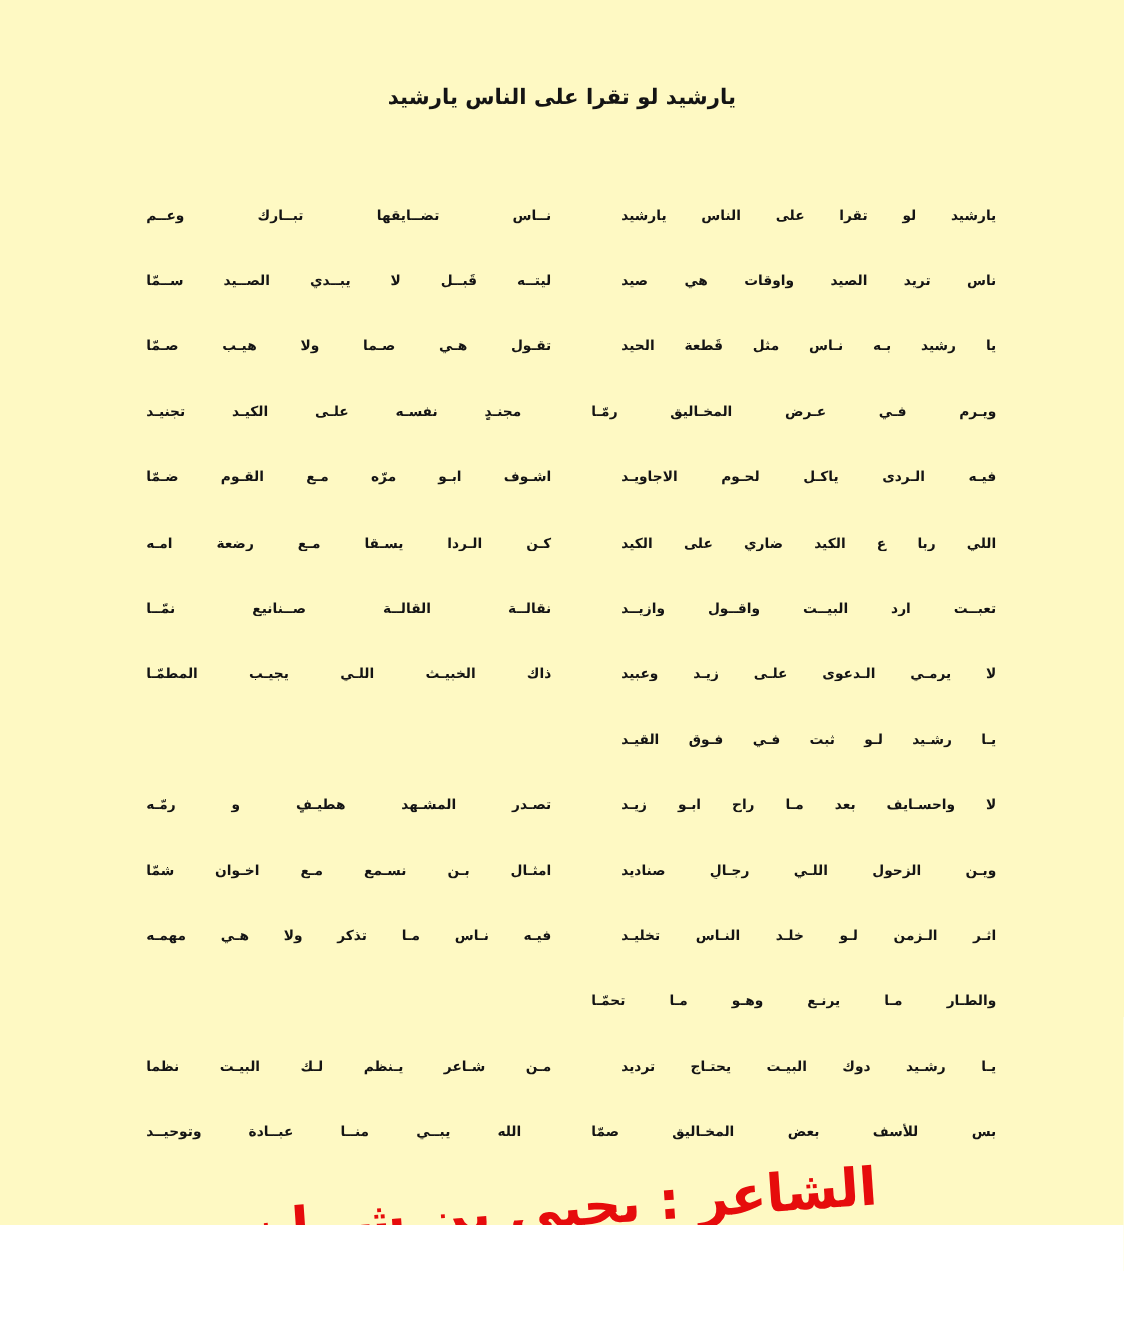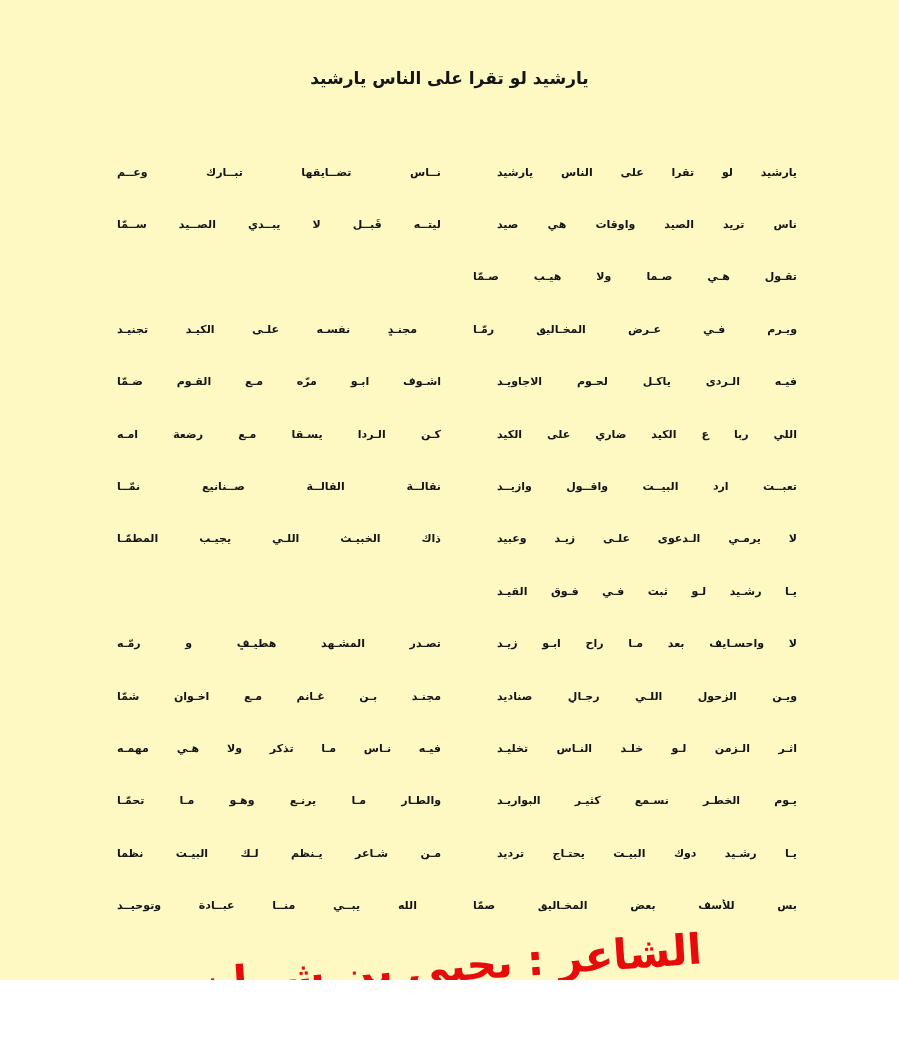--- a/index.html
+++ b/index.html
@@ -76,20 +76,21 @@
 
     <div class="verse-row">
       <div class="hemistich right" style="color: rgb(20, 20, 20);">يارشيد لو تقرا على الناس يارشيد</div>
       <div class="hemistich left" style="color: rgb(20, 20, 20);">نــاسٍ تضــايقها تبــارك وعــم</div>
     </div>
     <div class="verse-row">
       <div class="hemistich right" style="color: rgb(20, 20, 20);">ناس تريد الصيد واوقات هي صيد</div>
       <div class="hemistich left" style="color: rgb(20, 20, 20);">ليتــه قَبــل لا يبــدي الصــيد ســمّا</div>
     </div>
     <div class="verse-row">
+      <div class="hemistich right" style="color: rgb(20, 20, 20);">يا رشيد بـه نـاس مثل قَطعة الحيد</div>
       <div class="hemistich left" style="color: rgb(20, 20, 20);">تقـول هـي صـما ولا هيـب صـمّا</div>
     </div>
     <div class="verse-row">
       <div class="hemistich left" style="color: rgb(20, 20, 20);">ويـرم فـي عـرض المخـاليق رمّـا</div>
       <div class="hemistich right" style="color: rgb(20, 20, 20);">مجنـدٍ نفسـه علـى الكيـد تجنيـد</div>
     </div>
     <div class="verse-row">
       <div class="hemistich right" style="color: rgb(20, 20, 20);">فيـه الـردى ياكـل لحـوم الاجاويـد</div>
       <div class="hemistich left" style="color: rgb(20, 20, 20);">اشـوف ابـو مرّه مـع القـوم ضـمّا</div>
     </div>
@@ -107,28 +108,27 @@
     </div>
     <div class="verse-row">
       <div class="hemistich right" style="color: rgb(20, 20, 20);">يـا رشـيد لـو ثبت فـي فـوق القيـد</div>
     </div>
     <div class="verse-row">
       <div class="hemistich right" style="color: rgb(20, 20, 20);">لا واحسـايف بعد مـا راح ابـو زيـد</div>
       <div class="hemistich left" style="color: rgb(20, 20, 20);">تصـدر المشـهد هطيـفٍ و رمّـه</div>
     </div>
     <div class="verse-row">
       <div class="hemistich right" style="color: rgb(20, 20, 20);">ويـن الزحول اللـي رجـالٍ صناديد</div>
-      <div class="hemistich left" style="color: rgb(20, 20, 20);">مجنـد بـن غـانم مـع اخـوان شمّا</div>
+      <div class="hemistich left" style="color: rgb(20, 20, 20);">امثـال بـن نسـمع مـع اخـوان شمّا</div>
     </div>
     <div class="verse-row">
       <div class="hemistich right" style="color: rgb(20, 20, 20);">اثـر الـزمن لـو خلـد النـاس تخليـد</div>
       <div class="hemistich left" style="color: rgb(20, 20, 20);">فيـه نـاس مـا تذكر ولا هـي مهمـه</div>
     </div>
     <div class="verse-row">
-      <div class="hemistich right" style="color: rgb(20, 20, 20);">يـوم الخطـر نسـمع كثيـر البواريـد</div>
       <div class="hemistich left" style="color: rgb(20, 20, 20);">والطـار مـا يرنـع وهـو مـا تحمّـا</div>
     </div>
     <div class="verse-row">
       <div class="hemistich right" style="color: rgb(20, 20, 20);">يـا رشـيد دوك البيـت يحتـاج ترديد</div>
       <div class="hemistich left" style="color: rgb(20, 20, 20);">مـن شـاعرٍ يـنظم لـك البيـت نظما</div>
     </div>
     <div class="verse-row">
       <div class="hemistich left" style="color: rgb(20, 20, 20);">بس للأسف بعض المخـاليق صمّا</div>
       <div class="hemistich right" style="color: rgb(20, 20, 20);">الله يبــي منــا عبــادة وتوحيــد</div>
     </div>

